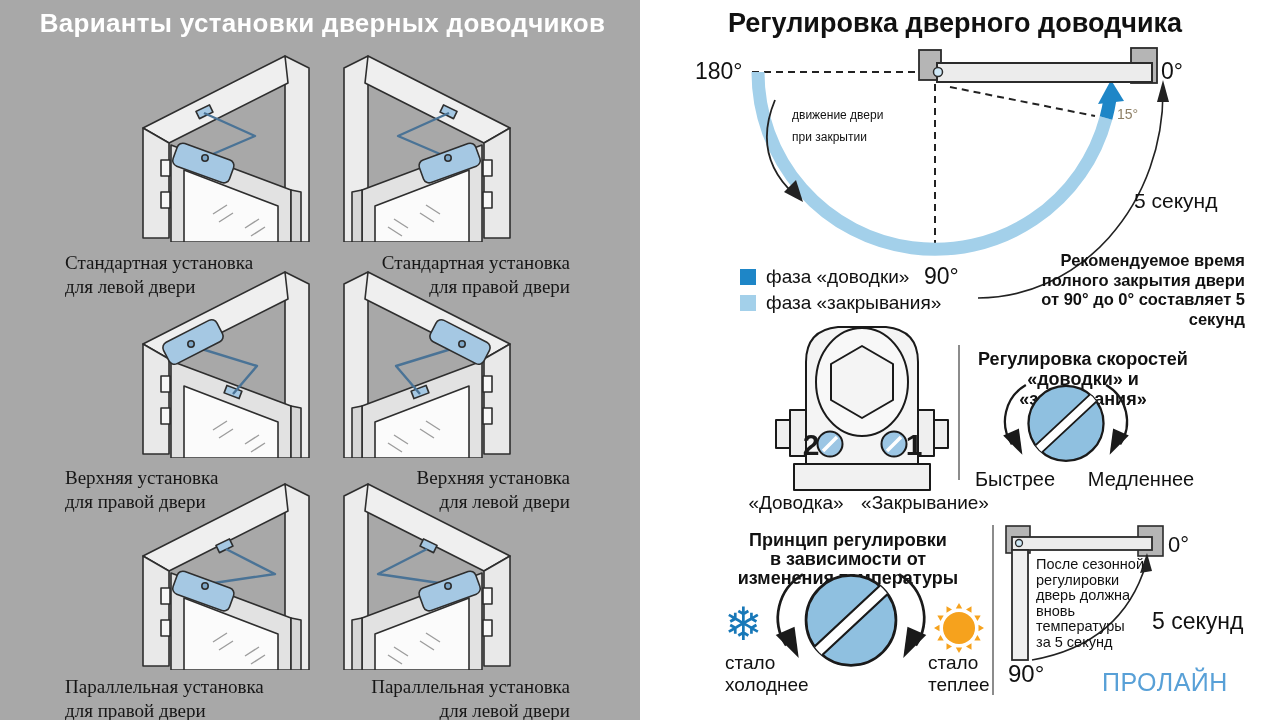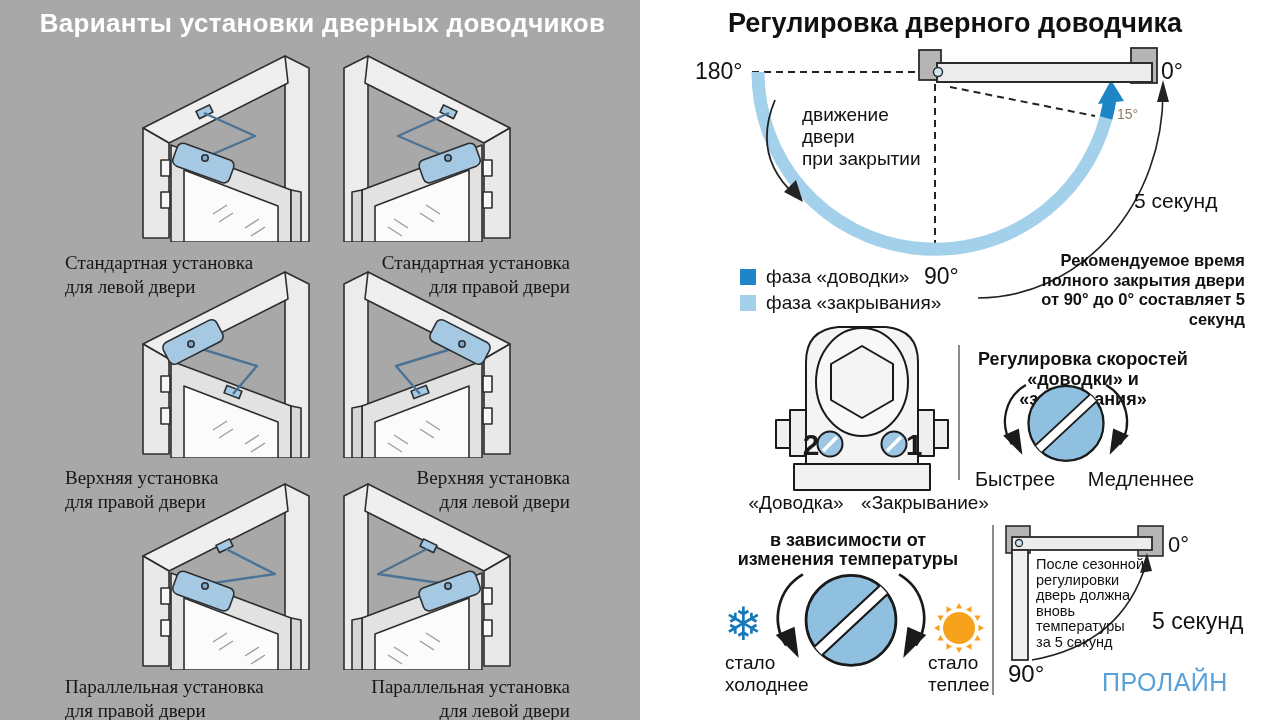--- a/index.html
+++ b/index.html
@@ -14,21 +14,21 @@
   .cap-left{text-align:left;}
   .cap-right{text-align:right;}
   .door-svg{position:absolute;width:250px;height:200px;}
   .mirror{transform:scaleX(-1);}
   
   #right-panel{left:645px;top:0;width:635px;height:720px;background:#fff;}
   .rp-title{left:10px;top:8px;width:610px;text-align:center;
             font-size:27px;font-weight:bold;color:#111;}
   .deg{font-size:23px;color:#111;}
   .small-deg{font-size:14px;color:#8d7f65;}
-  .note{font-size:19px;line-height:22px;color:#111;margin-left:10px;}
+  .note{font-size:12px;line-height:22px;color:#111;}
   .seconds{font-size:21px;color:#111;}
   .legend-row{display:flex;align-items:center;gap:10px;}
   .legend-sq{width:16px;height:16px;display:inline-block;}
   .sq-dark{background:#1e86c7;}
   .sq-light{background:#a3d0ea;}
   .legend-label{font-size:19px;color:#111;}
   .rec{font-size:16.5px;line-height:19.5px;text-align:right;color:#111;font-weight:bold;}
   .sec-title{font-size:18px;line-height:20px;font-weight:bold;
              text-align:center;color:#111;margin-top:8px;}
   .knob-label{font-size:20px;color:#111;}
@@ -246,20 +246,21 @@
       <div>Регулировка скоростей</div>
       <div>«доводки» и «закрывания»</div>
     </div>
     <svg class="abs" style="left:330px;top:378px" width="192" height="96" viewBox="0 0 200 110">
         <use href="#knob"></use>
       </svg>
     <div class="abs knob-label" style="left:332px;top:468px;width:86px;text-align:center">Быстрее</div>
     <div class="abs knob-label" style="left:446px;top:468px;width:110px;text-align:center">Медленнее</div>
 
     <div class="abs sec-title" style="left:95px;top:523px;width:226px;line-height:19px">
+      <div>Принцип регулировки</div>
       <div>в зависимости от</div>
       <div>изменения температуры</div>
     </div>
 
     <div class="abs snow" style="left:84px;top:601px">❄</div>
     <svg class="abs" style="left:101px;top:566px" width="220" height="115" viewBox="0 0 200 110">
         <use href="#knob"></use>
       </svg>
     <svg class="abs" style="left:292px;top:601px" width="54" height="54" viewBox="-27 -27 54 54">
       <g fill="#f6a21d">

